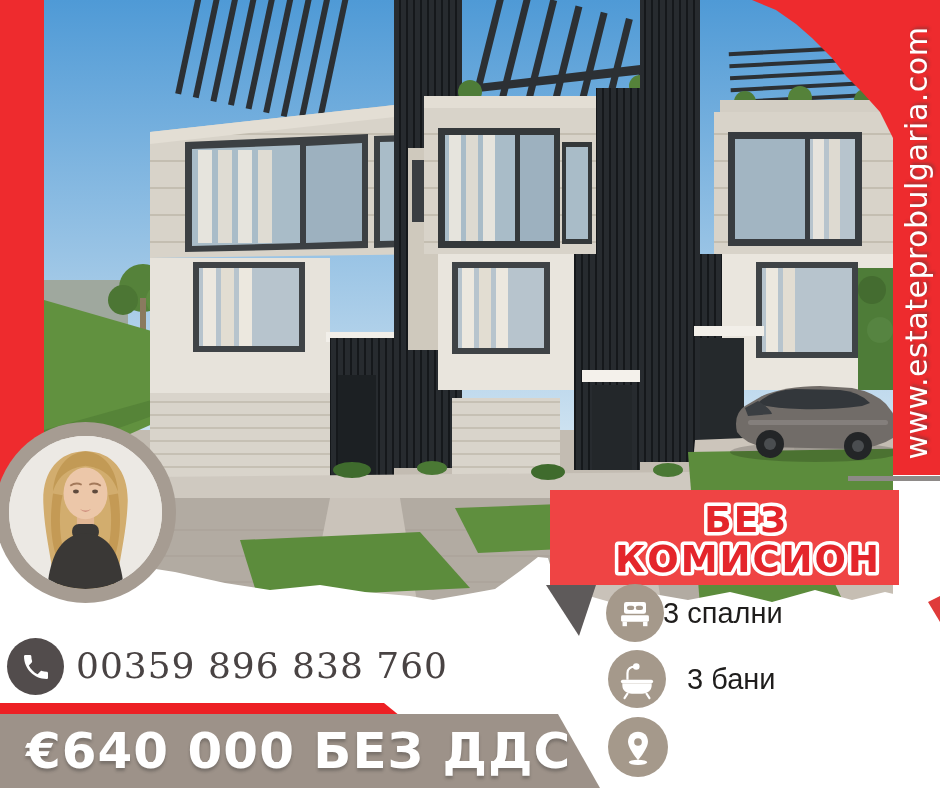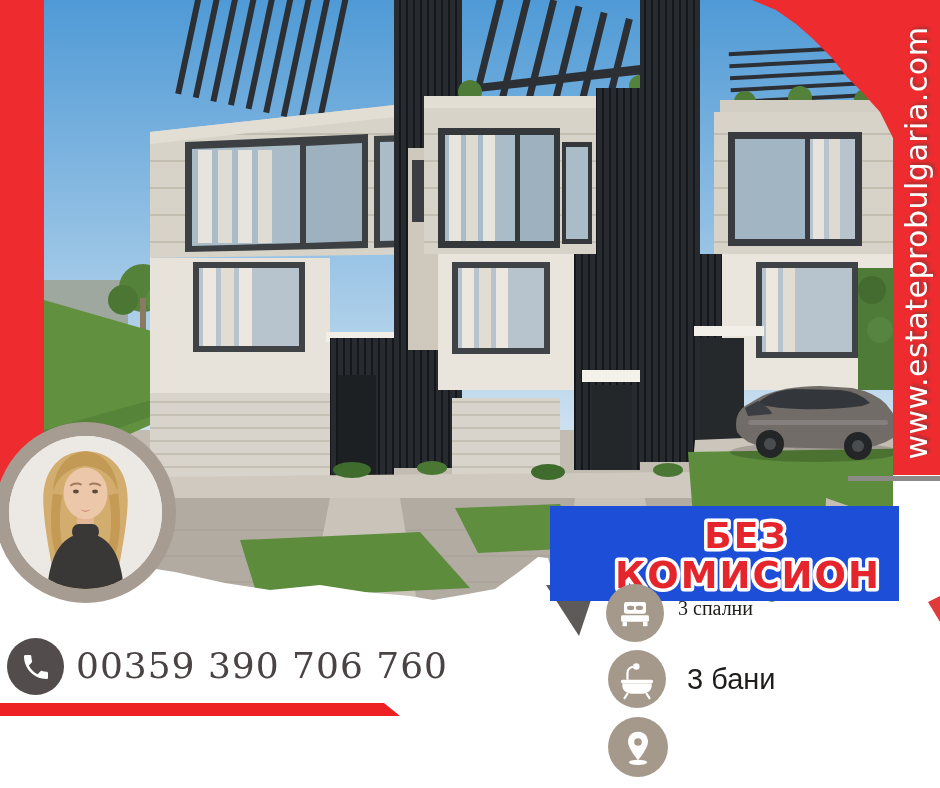--- a/index.html
+++ b/index.html
@@ -7,21 +7,21 @@
           font-family:"DejaVu Sans",sans-serif;}
   .abs{position:absolute;}
   svg{display:block;}
 
   
   .site-url{position:absolute;left:916px;top:243px;transform:translate(-50%,-50%) rotate(-90deg);
             white-space:nowrap;font-size:30px;color:#ffffff;letter-spacing:.5px;
             text-shadow:2px 2px 3px rgba(70,60,60,.45);}
 
   
-  .banner{left:550px;top:490px;width:349px;height:95px;background:#1d4ed8;margin-top:16px;}
+  .banner{left:550px;top:490px;width:349px;height:95px;background:#ef4444;}
 
   
   .avatar{left:-5px;top:422px;width:181px;height:181px;border-radius:50%;background:#a69c92;
           display:flex;align-items:center;justify-content:center;}
   .portrait{width:153px;height:153px;border-radius:50%;overflow:hidden;background:#ece9e4;}
 
   .agent-name{left:60px;top:612px;width:260px;text-align:center;font-weight:bold;
               font-size:27px;color:#9c918a;}
   .phone-circle{left:7px;top:638px;width:57px;height:57px;border-radius:50%;background:#524c4c;
                 display:flex;align-items:center;justify-content:center;}
@@ -36,21 +36,21 @@
                 display:flex;align-items:center;}
   .price-text{padding-left:26px;font-size:50px;font-weight:bold;color:#ffffff;letter-spacing:1px;
               text-shadow:0 3px 3px rgba(40,40,40,.30);white-space:nowrap;}
 
   
   .feature-circle{border-radius:50%;background:#a5998b;display:flex;align-items:center;justify-content:center;}
   .fc1{left:606px;top:584px;width:58px;height:58px;}
   .fc2{left:608px;top:650px;width:58px;height:58px;}
   .fc3{left:608px;top:717px;width:60px;height:60px;}
   .feature-label{font-family:"Liberation Sans","DejaVu Sans",sans-serif;color:#1f1d1c;}
-  .fl1{left:678px;top:597px;font-size:20px;font-family:Liberation Serif, serif;}
+  .fl1{left:663px;top:597px;font-size:29px;}
   .fl2{left:687px;top:663px;font-size:29px;text-align:right;}
   .fl3{left:681px;top:712px;width:250px;font-size:26px;line-height:37px;}
 </style>
 </head>
 <body>
 
 <div class="poster">
 
   <svg class="abs" width="940" height="788" viewBox="0 0 940 788" style="left:0;top:0;">
     <defs>
@@ -282,23 +282,26 @@
         <path d="M40,160 C43,120 58,102 80,102 C102,102 117,120 120,160 Z" fill="#3a3836"></path>
       </svg>
     </div>
   </div>
 
   <div class="abs phone-circle">
     <svg width="32" height="32" viewBox="0 0 24 24">
       <path fill="#ffffff" d="M6.62 10.79c1.44 2.83 3.76 5.14 6.59 6.59l2.2-2.2c.27-.27.67-.36 1.02-.24 1.12.37 2.33.57 3.57.57.55 0 1 .45 1 1V20c0 .55-.45 1-1 1-9.39 0-17-7.61-17-17 0-.55.45-1 1-1h3.5c.55 0 1 .45 1 1 0 1.25.2 2.45.57 3.57.11.35.03.74-.25 1.02l-2.2 2.2z"></path>
     </svg>
   </div>
-  <div class="abs phone-number">00359 390 706 760</div>
+  <div class="abs phone-number">00359 896 838 760</div>
 
   <div class="abs price-accent"></div>
+  <div class="abs price-banner">
+    <span class="price-text">€640 000 БЕЗ ДДС</span>
+  </div>
 
   <div class="abs feature-circle fc1">
     <svg width="44" height="44" viewBox="0 0 60 60">
       <rect x="15" y="15" width="30" height="16" rx="3" fill="#ffffff"></rect>
       <rect x="19" y="20" width="10" height="6" rx="3" fill="#a5998b"></rect>
       <rect x="31" y="20" width="10" height="6" rx="3" fill="#a5998b"></rect>
       <rect x="11" y="33" width="38" height="9" rx="2" fill="#ffffff"></rect>
       <rect x="13" y="42" width="6" height="6" fill="#ffffff"></rect>
       <rect x="41" y="42" width="6" height="6" fill="#ffffff"></rect>
     </svg>

